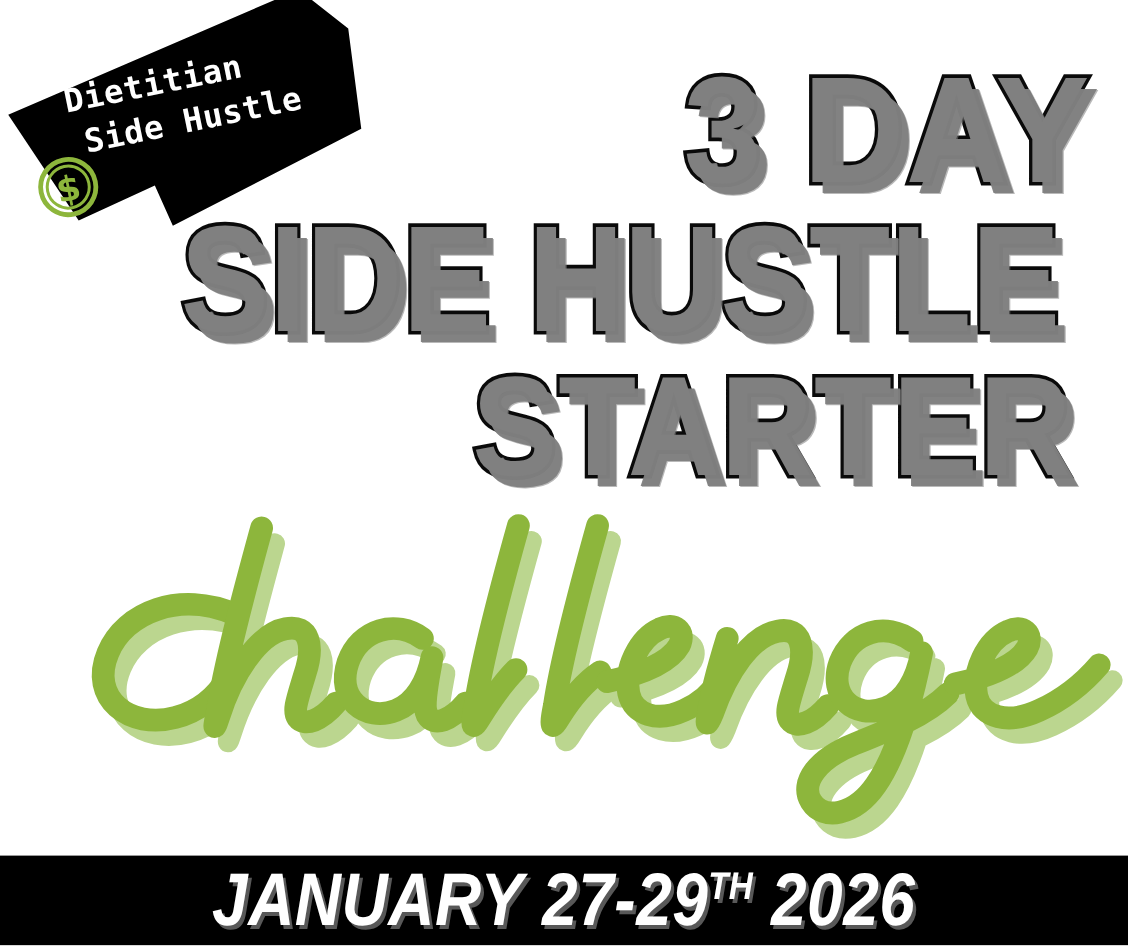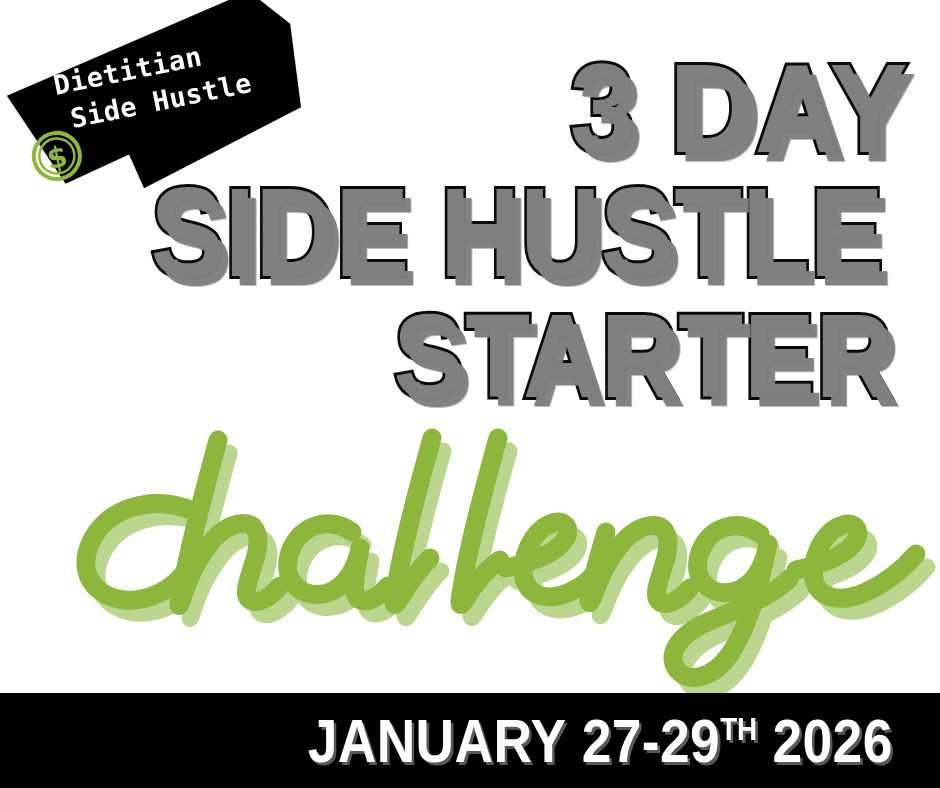--- a/index.html
+++ b/index.html
@@ -116,25 +116,26 @@
     width: 940px;
     height: 310px;
   }
 
   
   .date-bar {
     position: absolute;
     left: 0;
     bottom: 0;
     width: 940px;
-    height: 95px;
+    height: 75px;
     background: #000000;
     display: flex;
     align-items: center;
-    justify-content: flex-end;
+    justify-content: center;
+    font-style: italic;
   }
   .date-text {
     color: #ffffff;
     font-family: "Liberation Sans", "DejaVu Sans", sans-serif;
     font-weight: 700;
     font-size: 62px;
     letter-spacing: 0.5px;
     white-space: nowrap;
     transform: scaleX(0.86);
     text-shadow: 3px 3px 0 rgba(160,160,160,0.55);

